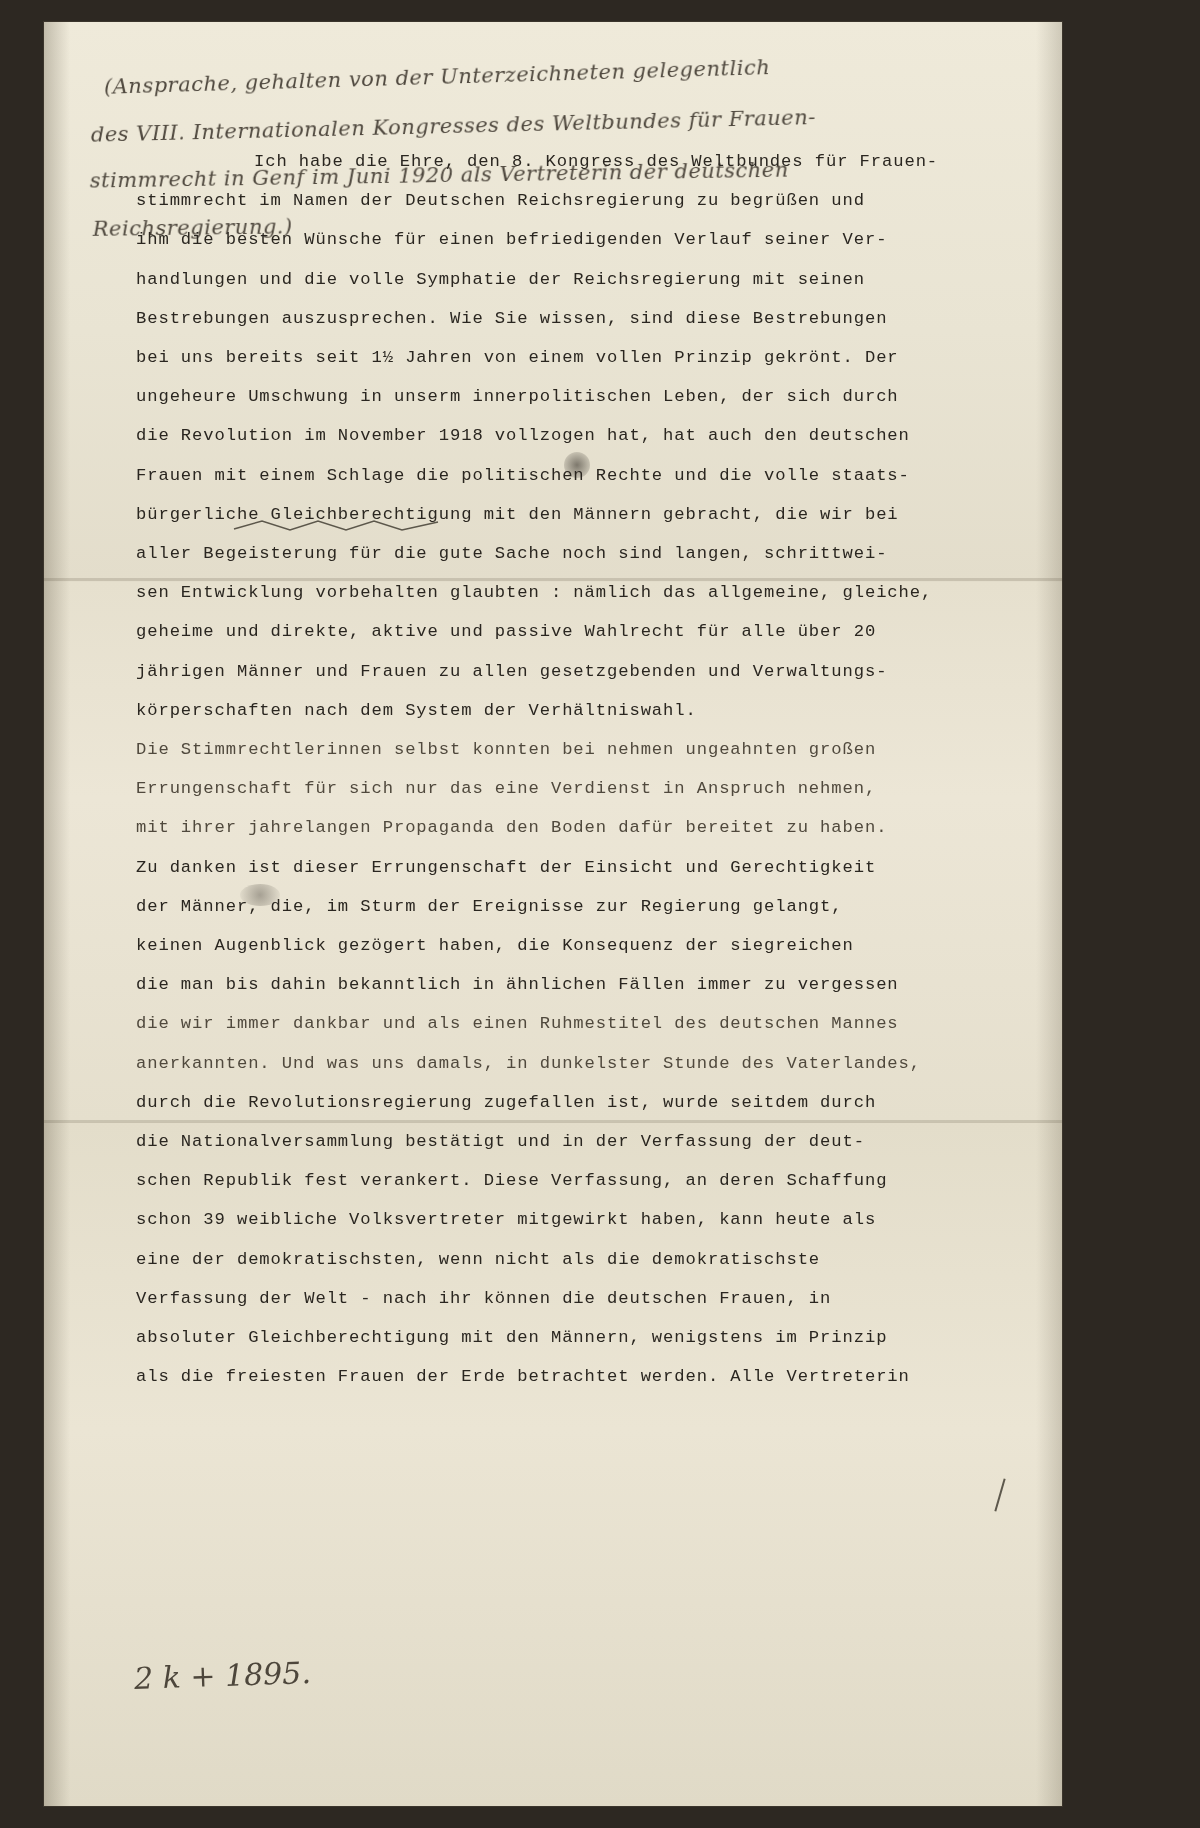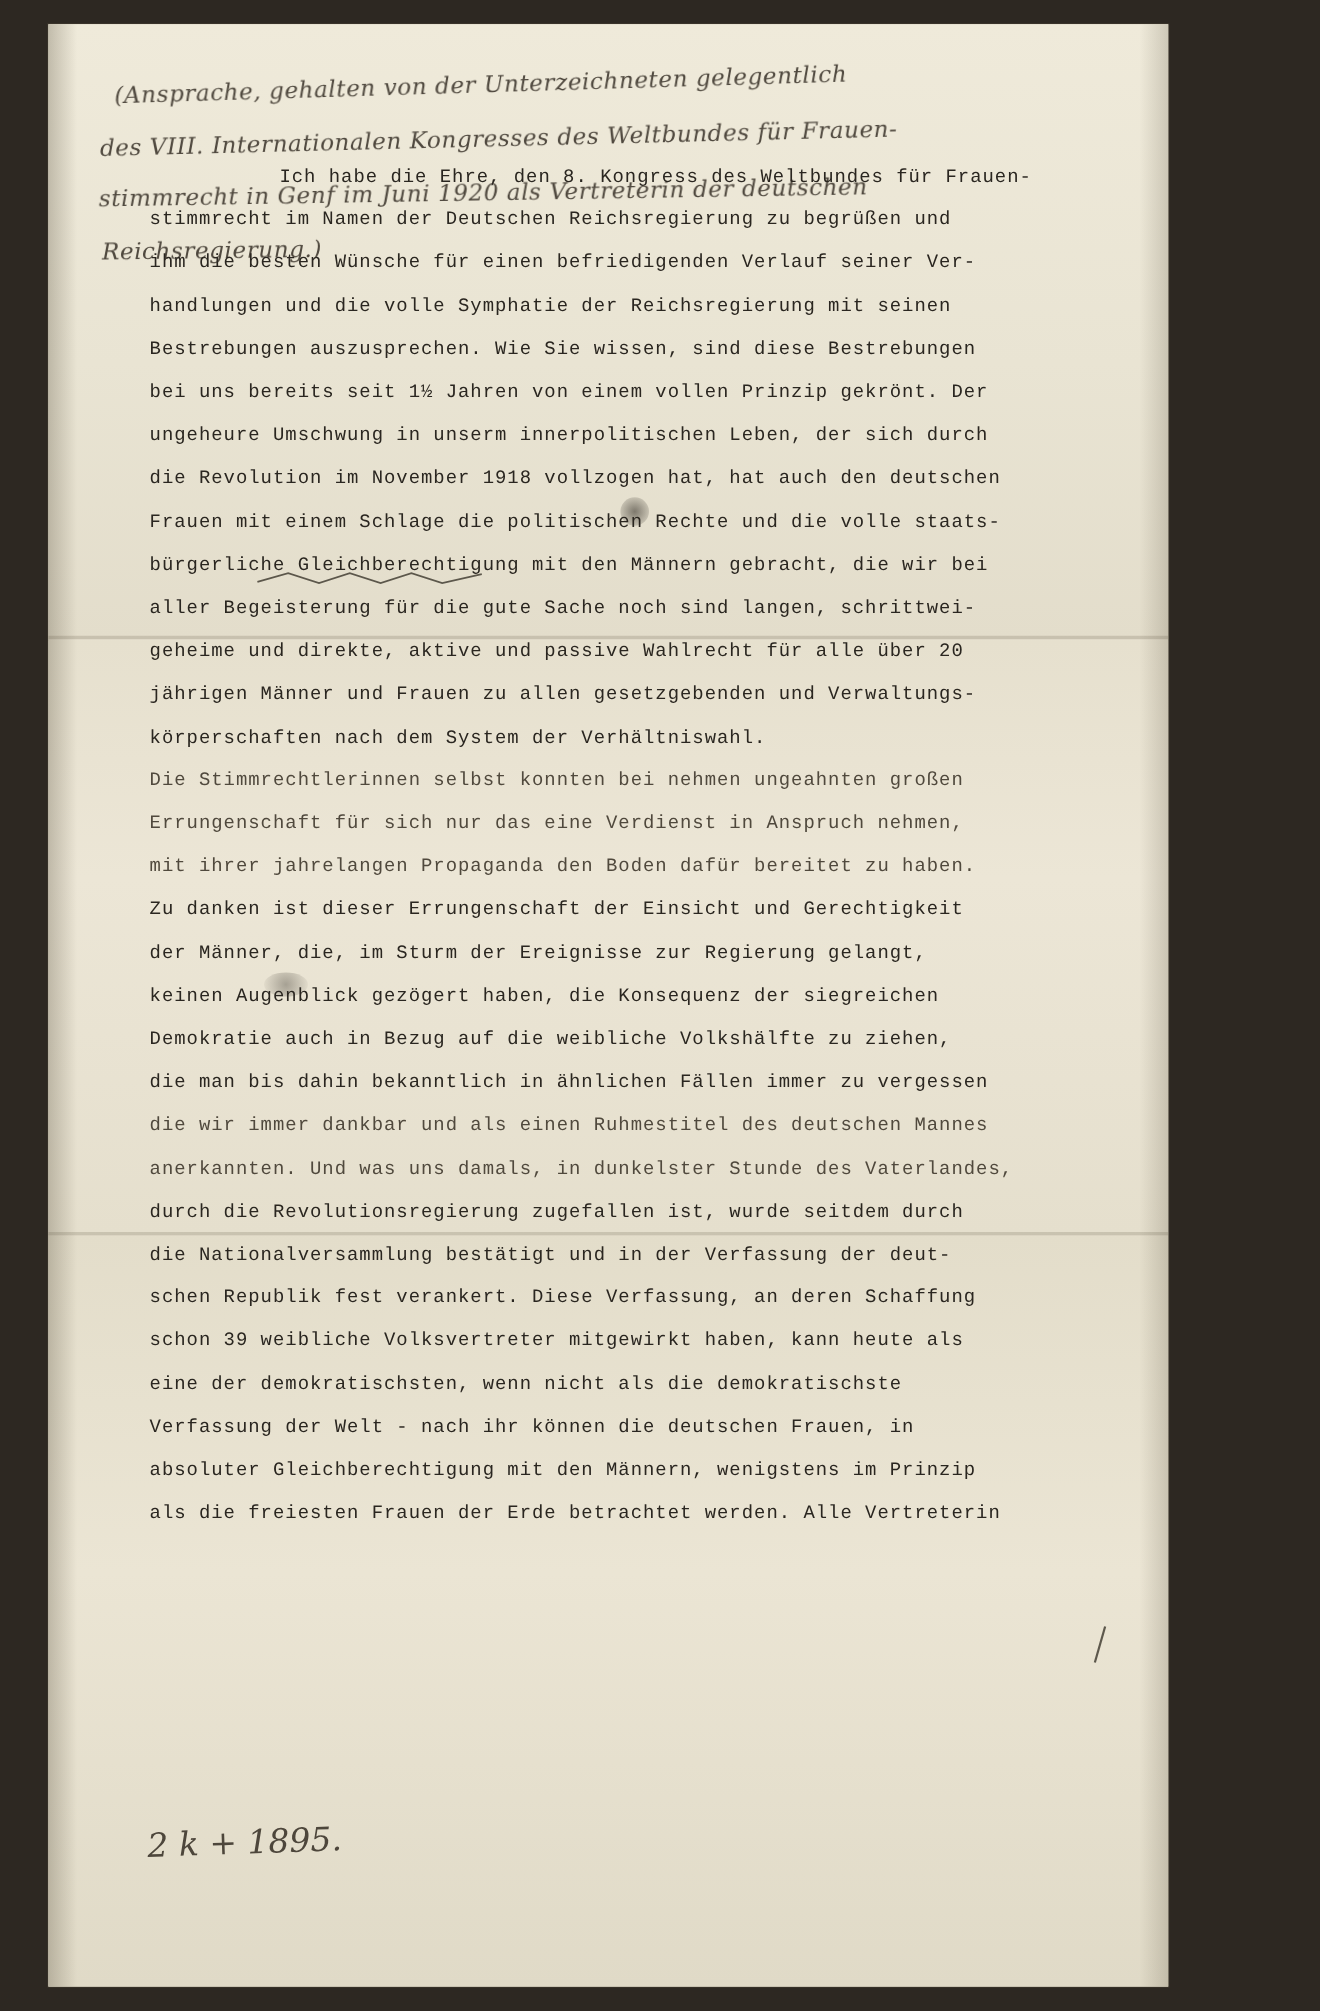--- a/index.html
+++ b/index.html
@@ -166,33 +166,33 @@
       <span class="line">stimmrecht im Namen der Deutschen Reichsregierung zu begrüßen und</span>
       <span class="line">ihm die besten Wünsche für einen befriedigenden Verlauf seiner Ver-</span>
       <span class="line">handlungen und die volle Symphatie der Reichsregierung mit seinen</span>
       <span class="line">Bestrebungen auszusprechen. Wie Sie wissen, sind diese Bestrebungen</span>
       <span class="line">bei uns bereits seit 1½ Jahren von einem vollen Prinzip gekrönt. Der</span>
       <span class="line">ungeheure Umschwung in unserm innerpolitischen Leben, der sich durch</span>
       <span class="line">die Revolution im November 1918 vollzogen hat, hat auch den deutschen</span>
       <span class="line">Frauen mit einem Schlage die politischen Rechte und die volle staats-</span>
       <span class="line">bürgerliche Gleichberechtigung mit den Männern gebracht, die wir bei</span>
       <span class="line">aller Begeisterung für die gute Sache noch sind langen, schrittwei-</span>
+      <span class="line">sen Entwicklung vorbehalten glaubten : nämlich das allgemeine, gleiche,</span>
       <span class="line">geheime und direkte, aktive und passive Wahlrecht für alle über 20</span>
       <span class="line">jährigen Männer und Frauen zu allen gesetzgebenden und Verwaltungs-</span>
       <span class="line">körperschaften nach dem System der Verhältniswahl.</span>
     </p>
 
     <p>
       <span class="line faded">Die Stimmrechtlerinnen selbst konnten bei nehmen ungeahnten großen</span>
       <span class="line faded">Errungenschaft für sich nur das eine Verdienst in Anspruch nehmen,</span>
       <span class="line faded">mit ihrer jahrelangen Propaganda den Boden dafür bereitet zu haben.</span>
       <span class="line">Zu danken ist dieser Errungenschaft der Einsicht und Gerechtigkeit</span>
       <span class="line">der Männer, die, im Sturm der Ereignisse zur Regierung gelangt,</span>
       <span class="line">keinen Augenblick gezögert haben, die Konsequenz der siegreichen</span>
-      <span class="line">Demokratie auch in Bezug auf die weibliche Volkshälfte zu ziehen,</span>
       <span class="line">die man bis dahin bekanntlich in ähnlichen Fällen immer zu vergessen</span>
     </p>
 
     <p>
       <span class="line faded">die wir immer dankbar und als einen Ruhmestitel des deutschen Mannes</span>
       <span class="line faded">anerkannten. Und was uns damals, in dunkelster Stunde des Vaterlandes,</span>
       <span class="line">durch die Revolutionsregierung zugefallen ist, wurde seitdem durch</span>
       <span class="line">die Nationalversammlung bestätigt und in der Verfassung der deut-</span>
       <span class="line">schen Republik fest verankert. Diese Verfassung, an deren Schaffung</span>
       <span class="line">schon 39 weibliche Volksvertreter mitgewirkt haben, kann heute als</span>

